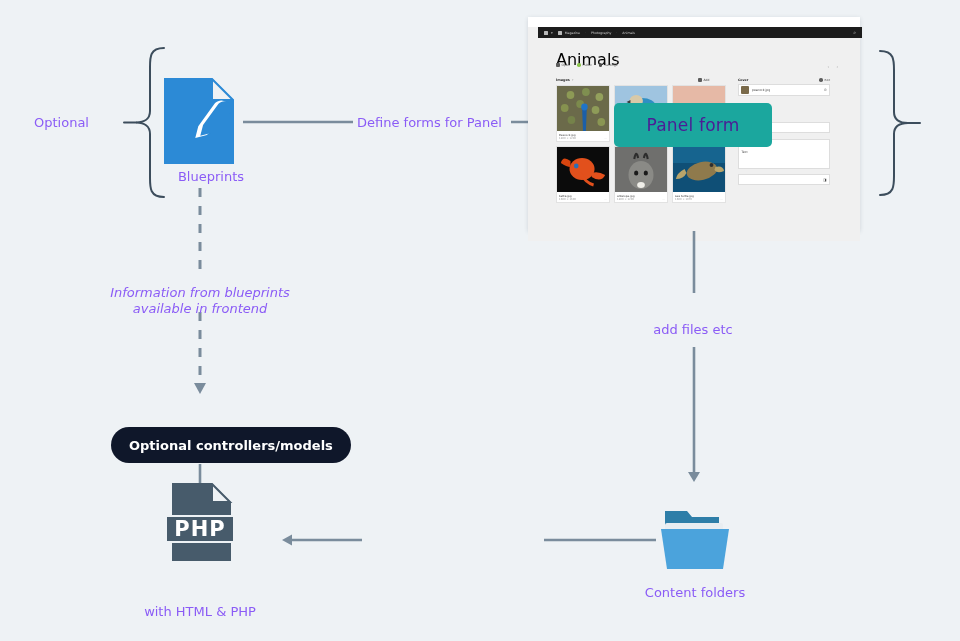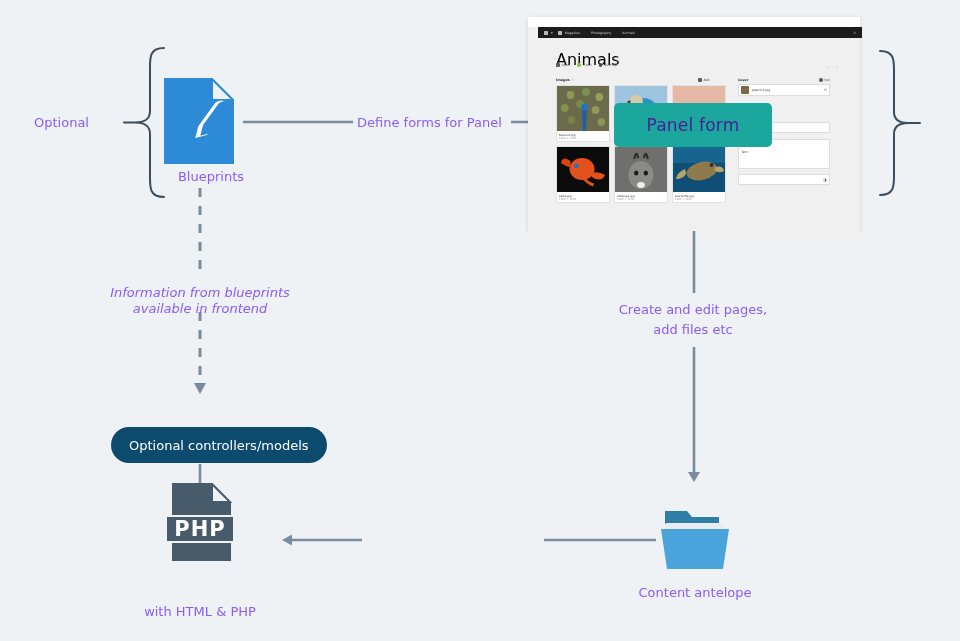--- a/index.html
+++ b/index.html
@@ -40,30 +40,31 @@
     font-size: 17px;
     border-radius: 5px;
     display: flex;
     align-items: center;
     justify-content: center;
     letter-spacing: .2px;
   }
 
   
   .pill {
-    background: #0c4a6e;
+    background: #0f172a;
     color: #ffffff;
     font-size: 13px;
     border-radius: 18px;
     display: flex;
     align-items: center;
     justify-content: center;
     padding: 0 18px;
     height: 36px;
     white-space: nowrap;
+    font-weight: bold;
   }
 
   
   .php-band {
     background: #475b6b;
     color: #ffffff;
     font-size: 21px;
     font-weight: bold;
     letter-spacing: 1px;
     display: flex;
@@ -387,31 +388,30 @@
   </div>
   <div class="abs lbl center" style="left:90px; top:602px; width:220px;">with HTML &amp; PHP</div>
 
   <div class="abs" style="left:686px; top:231px;">
     <svg width="16" height="252" viewBox="0 0 16 252">
       <line x1="8" y1="0" x2="8" y2="62" stroke="#7a8c9c" stroke-width="2.6"></line>
       <line x1="8" y1="116" x2="8" y2="242" stroke="#7a8c9c" stroke-width="2.6"></line>
       <path d="M2 241 L8 251 L14 241 Z" fill="#7a8c9c"></path>
     </svg>
   </div>
-  <div class="abs lbl center" style="left:593px; top:300px; width:200px;">Create and edit pages,</div>
   <div class="abs lbl center" style="left:593px; top:320px; width:200px;">add files etc</div>
 
   <div class="abs" style="left:657px; top:505px;">
     <svg width="76" height="66" viewBox="0 0 76 66">
       <path d="M8 6 H30 L35 12 H62 V22 H8 Z" fill="#2e7ea8"></path>
       <rect x="8" y="18" width="58" height="8" rx="2" fill="#e8edf1"></rect>
       <path d="M4 24 H72 L66 64 H10 Z" fill="#4ba3dc"></path>
     </svg>
   </div>
-  <div class="abs lbl center" style="left:575px; top:583px; width:240px;">Content antelope</div>
+  <div class="abs lbl center" style="left:575px; top:583px; width:240px;">Content folders</div>
 
   <div class="abs" style="left:256px; top:532px;">
     <svg width="400" height="14" viewBox="0 0 400 14">
       <line x1="36" y1="7" x2="106" y2="7" stroke="#7a8c9c" stroke-width="2.6"></line>
       <line x1="288" y1="7" x2="400" y2="7" stroke="#7a8c9c" stroke-width="2.6"></line>
       <path d="M36 1.5 L26 7 L36 12.5 Z" fill="#7a8c9c"></path>
     </svg>
   </div>
 
 </div>

